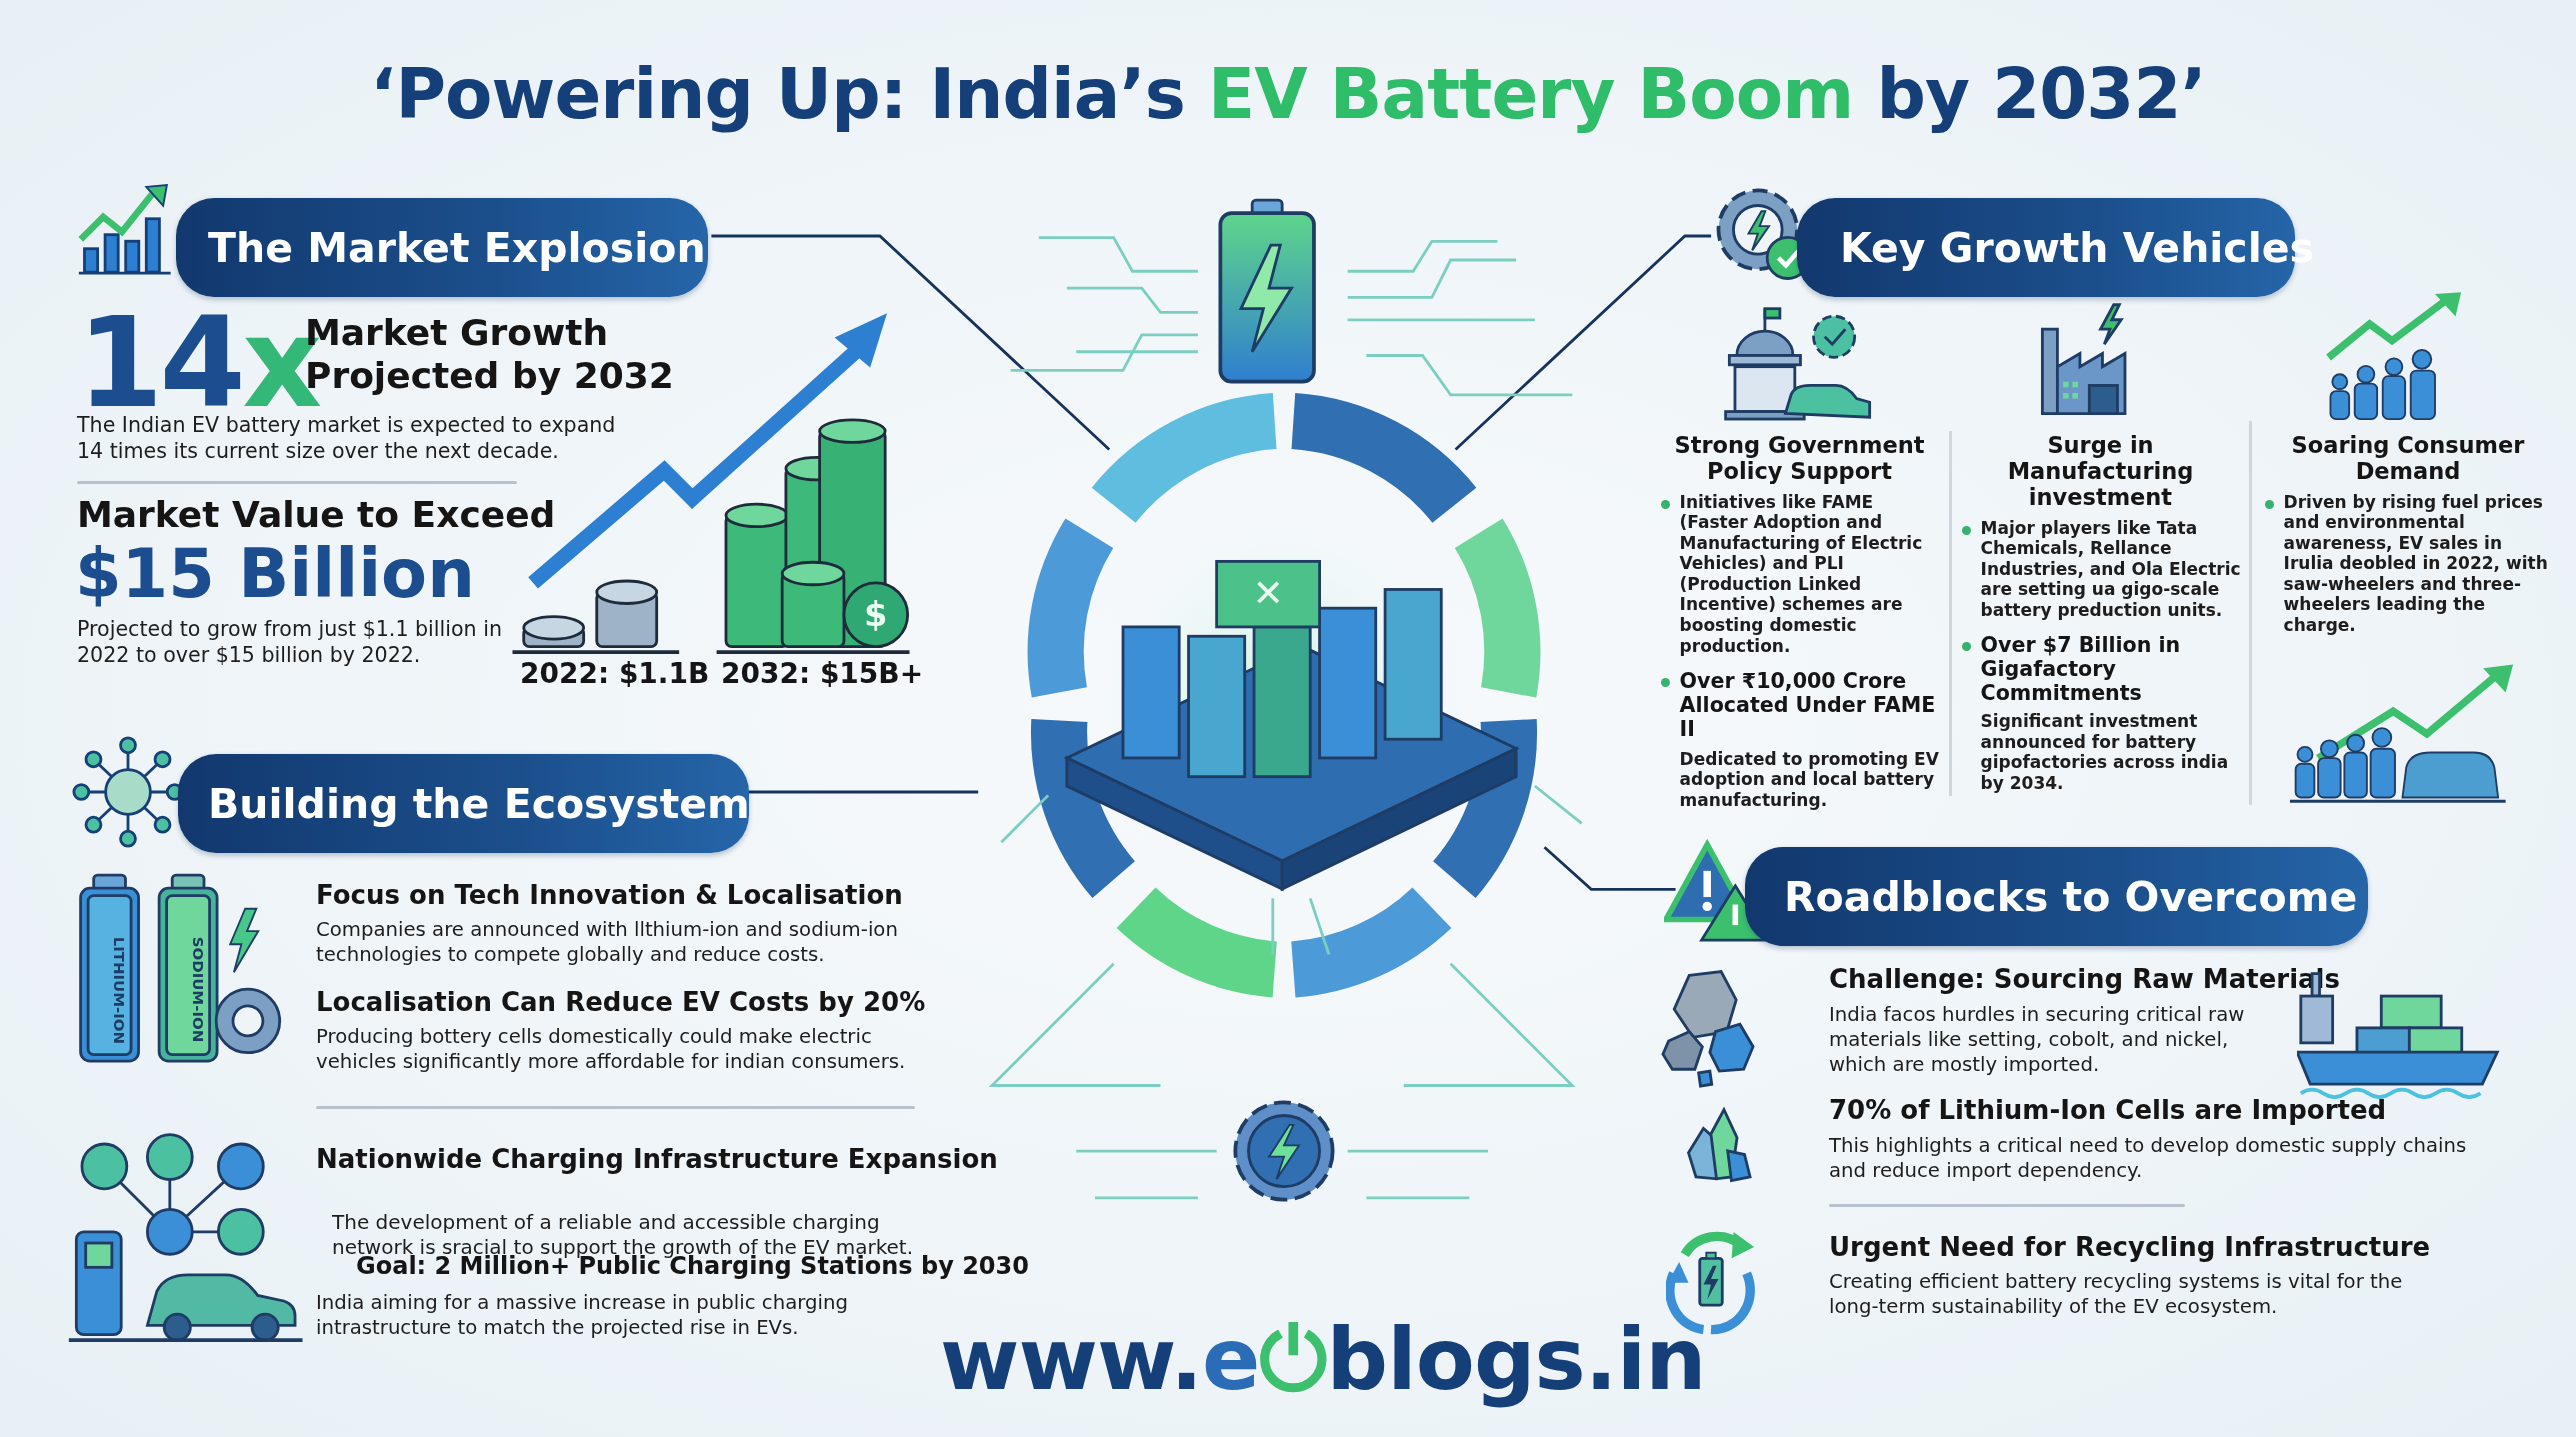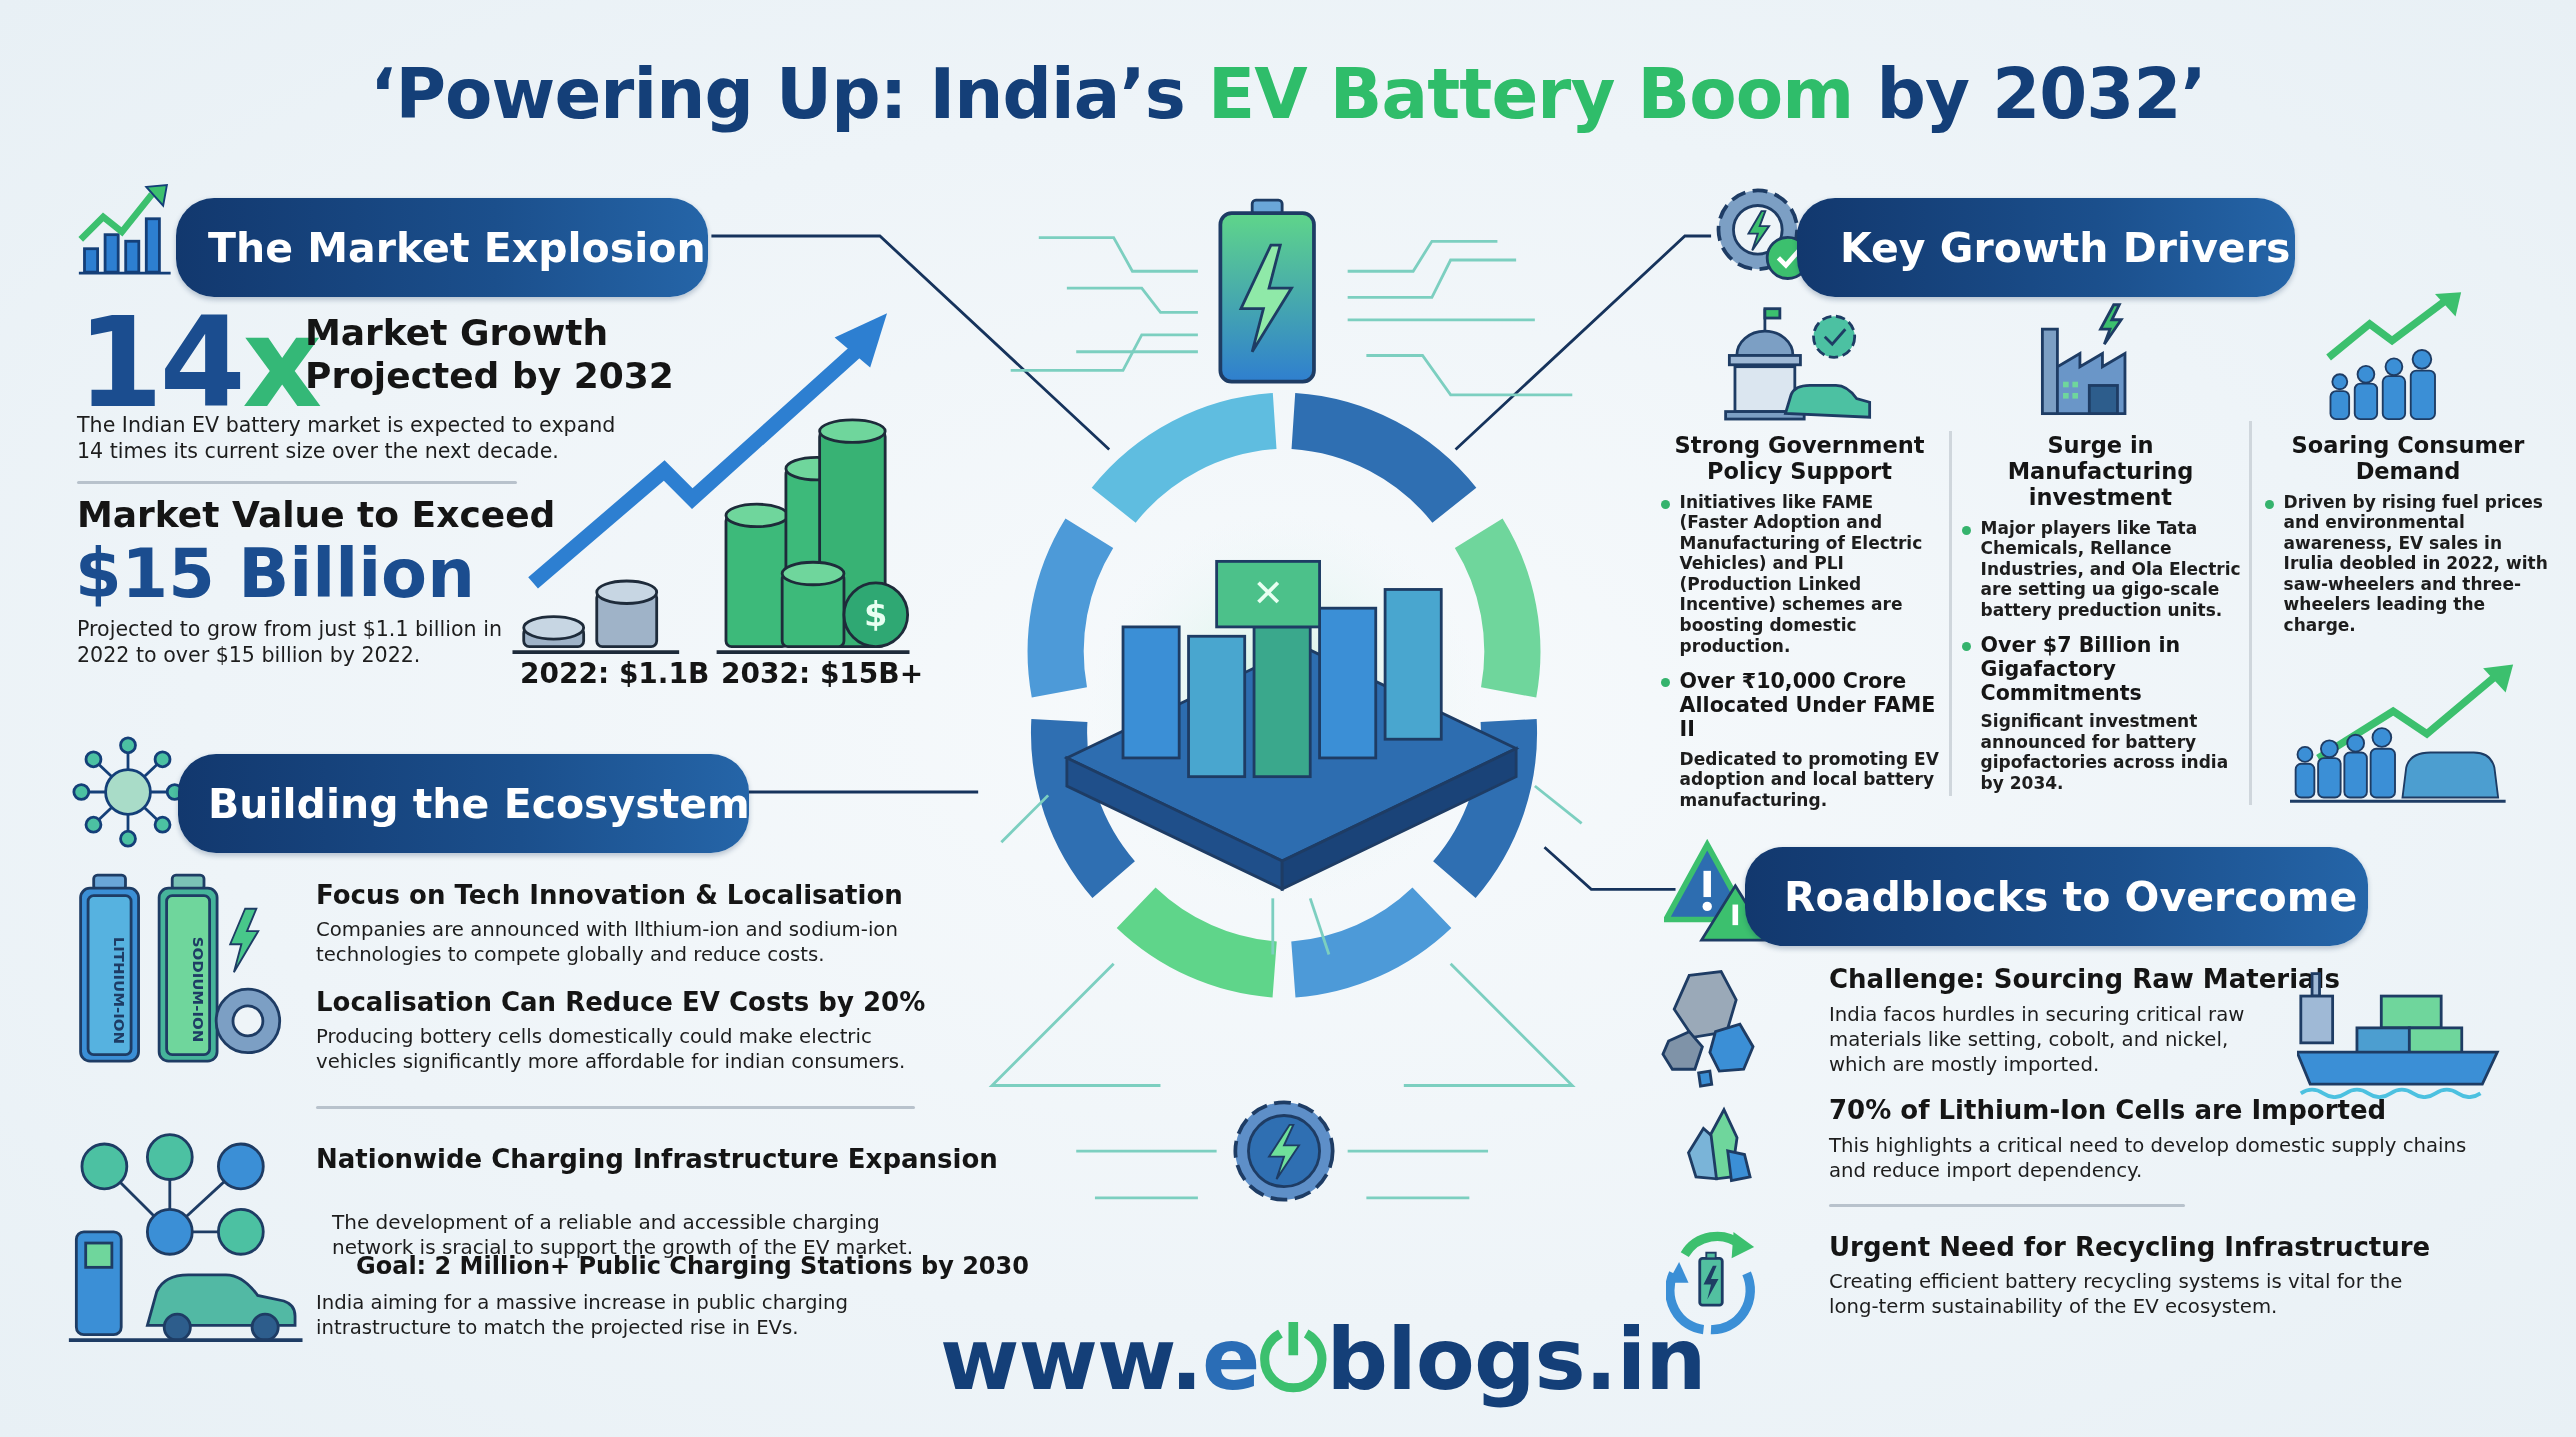--- a/index.html
+++ b/index.html
@@ -287,21 +287,21 @@
 </div>
 
 <svg class="abs" style="left:1711px;top:183px;" width="103" height="103" viewBox="0 0 110 110">
   <circle cx="50" cy="50" r="42" fill="#7c9fc4" stroke="#1e3c64" stroke-width="4" stroke-dasharray="16 8"></circle>
   <circle cx="50" cy="50" r="26" fill="#eef4f8" stroke="#1e3c64" stroke-width="3"></circle>
   <polygon points="54,30 40,54 50,54 44,72 62,46 52,46 58,30" fill="#3cc06e" stroke="#1e3c64" stroke-width="2"></polygon>
   <circle cx="82" cy="80" r="22" fill="#3cc06e" stroke="#1e3c64" stroke-width="3"></circle>
   <polyline points="72,80 80,88 94,72" fill="none" stroke="#fff" stroke-width="5"></polyline>
 </svg>
 <div class="banner" style="left:1797px;top:198px;width:498px;padding-left:43px;">
-  <span>Key Growth Drivers</span>
+  <span>Key Growth Vehicles</span>
 </div>
 
 <svg class="abs" style="left:1720px;top:301px;" width="159" height="122" viewBox="0 0 170 130">
   <g stroke="#1e3c64" stroke-width="3">
     <line x1="48" y1="8" x2="48" y2="34"></line>
       <rect x="48" y="8" width="16" height="10" fill="#3cc06e"></rect>
     <path d="M18,58 A30,26 0 0 1 78,58 Z" fill="#7c9fc4"></path>
     <rect x="10" y="58" width="76" height="10" fill="#9fb9d6"></rect>
     <rect x="16" y="70" width="64" height="48" fill="#dbe6f0"></rect>
     <rect x="6" y="118" width="84" height="8" fill="#7c9fc4"></rect>

